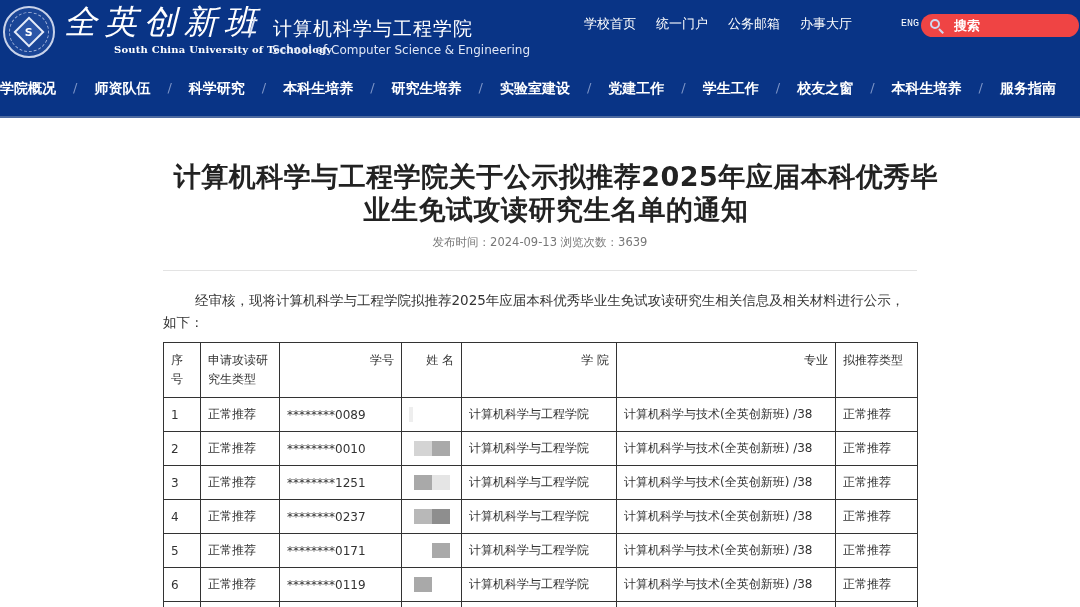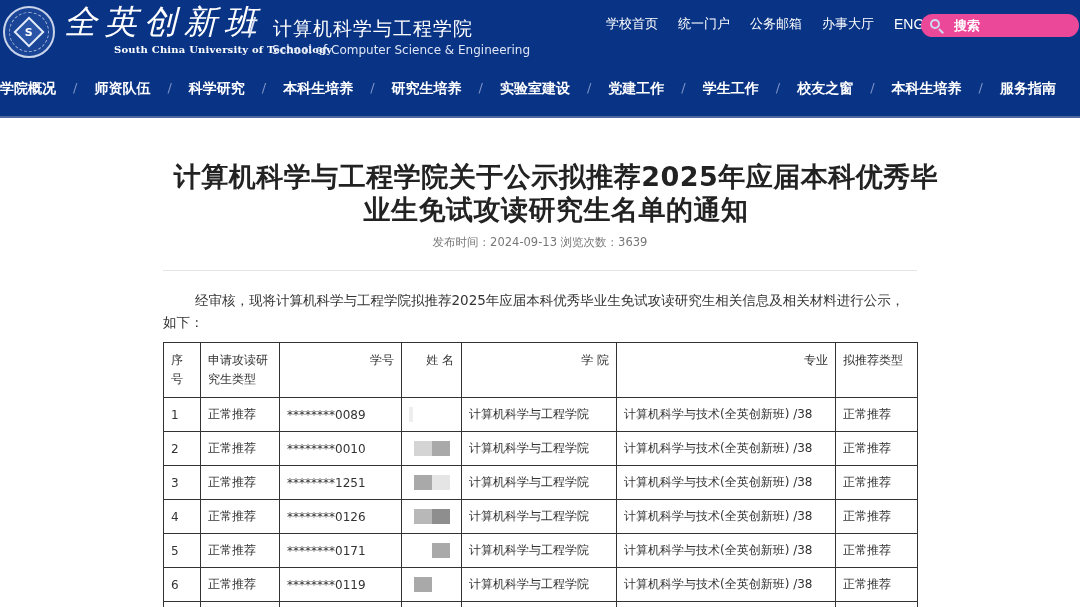--- a/index.html
+++ b/index.html
@@ -16,25 +16,25 @@
   .logo-seal .diamond span { transform: rotate(-45deg); color: #fff; font-size: 11px; font-weight: bold; }
 
   .univ-cn { position: absolute; left: 64px; top: 2px; font-family: "DejaVu Serif", "Liberation Serif", serif;
     font-size: 33px; font-style: italic; color: #ffffff; letter-spacing: 7px; line-height: 40px; }
   .univ-slash { position: absolute; left: 248px; top: 12px; font-size: 24px; color: #d6def0; line-height: 30px; }
   .univ-en { position: absolute; left: 66px; top: 44px; font-family: "DejaVu Serif", "Liberation Serif", serif;
     font-size: 10px; font-weight: bold; color: #ffffff; letter-spacing: 0.2px; margin-left: 48px; }
   .school-cn { position: absolute; left: 273px; top: 16px; font-size: 19px; color: #ffffff; letter-spacing: 1px; line-height: 24px; }
   .school-en { position: absolute; left: 272px; top: 43px; font-size: 12px; color: #dfe6f5; }
 
-  .top-links { position: absolute; top: 15px; left: 606px; display: flex; align-items: center; text-align: right; }
+  .top-links { position: absolute; top: 15px; left: 584px; display: flex; align-items: center; text-align: right; }
   .top-link { color: #ffffff; font-size: 13px; margin-right: 20px; text-decoration: none; line-height: 18px; white-space: nowrap; }
-  .top-link.eng { margin-right: 14px; font-family: Liberation Sans, sans-serif; font-size: 14px; }
+  .top-link.eng { margin-right: 14px; font-family: Liberation Mono, monospace; font-size: 10px; margin-left: 29px; }
   .search-box { position: absolute; left: 921px; top: 14px; width: 158px; height: 23px; border-radius: 12px;
-    background: #ec4899; display: flex; align-items: center; padding-left: 9px; }
+    background: #ef4444; display: flex; align-items: center; padding-left: 9px; }
   .search-icon { width: 14px; height: 14px; position: relative; }
   .search-icon .lens { position: absolute; left: 0; top: 0; width: 10px; height: 10px; border: 2px solid #cfd8ee; border-radius: 50%; }
   .search-icon .handle { position: absolute; left: 9px; top: 9px; width: 6px; height: 2px; background: #cfd8ee; transform: rotate(45deg); transform-origin: left center; }
   .search-input { margin-left: 10px; background: transparent; border: none; outline: none; color: #ffffff;
     font-size: 13px; font-weight: bold; width: 120px; font-family: "DejaVu Sans", sans-serif; }
   .search-input::placeholder { color: #ffffff; opacity: 1; }
 
   .main-nav { position: absolute; top: 76px; left: 0; width: 1080px; height: 24px; display: flex; align-items: center; }
   .nav-item { color: #ffffff; font-size: 14px; font-weight: bold; white-space: nowrap; text-decoration: none; line-height: 22px; }
   .nav-sep { color: #7d95c7; font-size: 13px; margin: 0 17px; line-height: 22px; }
@@ -169,21 +169,21 @@
       <td>正常推荐</td>
       <td>********1251</td>
       <td><span class="blurred blur-mid" style="width:18px;margin-left:5px"></span><span class="blurred blur-light" style="width:18px;opacity:.6"></span></td>
       <td>计算机科学与工程学院</td>
       <td>计算机科学与技术(全英创新班) /38</td>
       <td>正常推荐</td>
     </tr>
     <tr>
       <td>4</td>
       <td>正常推荐</td>
-      <td>********0126</td>
+      <td>********0237</td>
       <td><span class="blurred blur-light" style="width:18px;margin-left:5px;background:#b8b8b8"></span><span class="blurred blur-dark" style="width:18px"></span></td>
       <td>计算机科学与工程学院</td>
       <td>计算机科学与技术(全英创新班) /38</td>
       <td>正常推荐</td>
     </tr>
     <tr>
       <td>5</td>
       <td>正常推荐</td>
       <td>********0171</td>
       <td><span class="blurred blur-mid" style="width:18px;margin-left:23px"></span></td>

